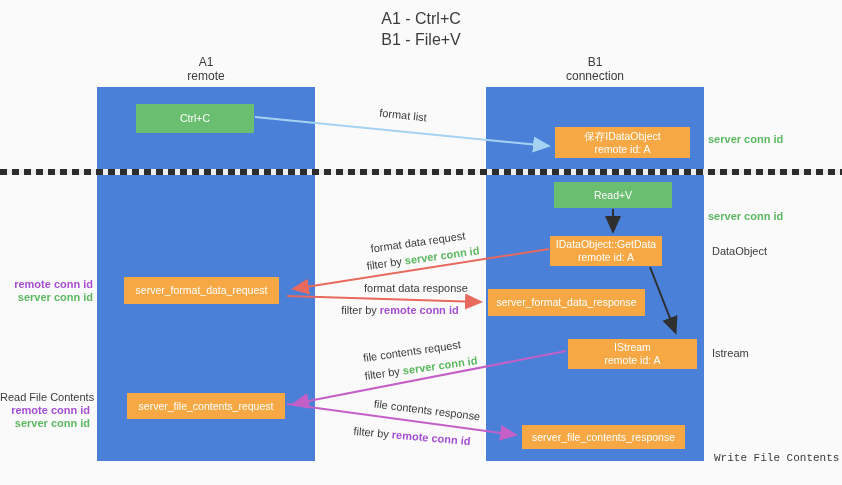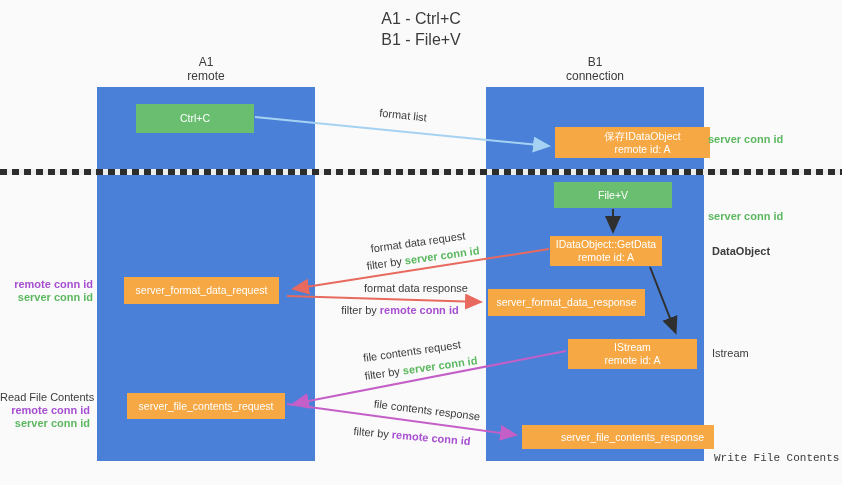--- a/index.html
+++ b/index.html
@@ -81,27 +81,27 @@
     <line x1="287" y1="296" x2="481" y2="302" stroke="#e8695e" stroke-width="2" marker-end="url(#m-red)"></line>
     <line x1="650" y1="267" x2="675" y2="331" stroke="#2f2f2f" stroke-width="2" marker-end="url(#m-black)"></line>
     <line x1="566" y1="351" x2="293" y2="404" stroke="#c45fc8" stroke-width="2" marker-end="url(#m-mag)"></line>
     <line x1="287" y1="404" x2="516" y2="435" stroke="#c45fc8" stroke-width="2" marker-end="url(#m-mag)"></line>
   </svg>
 
   <div class="node green" style="left:136px;top:104px;width:118px;height:29px;">
     <div>Ctrl+C</div>
   </div>
 
-  <div class="node orange" style="left:555px;top:127px;width:135px;height:31px;padding-left:20px;">
+  <div class="node orange" style="left:555px;top:127px;width:135px;height:31px;">
     <div>保存IDataObject</div>
     <div>remote id: A</div>
   </div>
 
   <div class="node green" style="left:554px;top:182px;width:118px;height:26px;">
-    <div>File+V</div>
+    <div>Read+V</div>
   </div>
 
   <div class="node orange" style="left:550px;top:236px;width:112px;height:30px;">
     <div>IDataObject::GetData</div>
     <div>remote id: A</div>
   </div>
 
   <div class="node orange" style="left:124px;top:277px;width:155px;height:27px;">
     <div>server_format_data_request</div>
   </div>
@@ -112,27 +112,27 @@
 
   <div class="node orange" style="left:568px;top:339px;width:129px;height:30px;">
     <div>IStream</div>
     <div>remote id: A</div>
   </div>
 
   <div class="node orange" style="left:127px;top:393px;width:158px;height:26px;">
     <div>server_file_contents_request</div>
   </div>
 
-  <div class="node orange" style="left:522px;top:425px;width:163px;height:24px;padding-left:29px;">
+  <div class="node orange" style="left:522px;top:425px;width:163px;height:24px;">
     <div>server_file_contents_response</div>
   </div>
 
   <div class="ann t-green" style="left:708px;top:133px;">server conn id</div>
   <div class="ann t-green" style="left:708px;top:210px;">server conn id</div>
-  <div class="ann" style="left:712px;top:245px;font-weight:bold;">DataObject</div>
+  <div class="ann" style="left:712px;top:245px;">DataObject</div>
   <div class="ann" style="left:712px;top:347px;">Istream</div>
   <div class="ann" style="left:714px;top:452px;font-family:Liberation Mono, monospace;">Write File Contents</div>
 
   <div class="ann right-align t-purple" style="left:0;width:93px;top:278px;">remote conn id</div>
   <div class="ann right-align t-green" style="left:0;width:93px;top:291px;">server conn id</div>
   <div class="ann right-align" style="left:0;width:93px;top:391px;">Read File Contents</div>
   <div class="ann right-align t-purple" style="left:0;width:90px;top:404px;">remote conn id</div>
   <div class="ann right-align t-green" style="left:0;width:90px;top:417px;">server conn id</div>
 
   <div class="edge-label rot-dn6" style="left:328px;top:109px;">format list</div>

